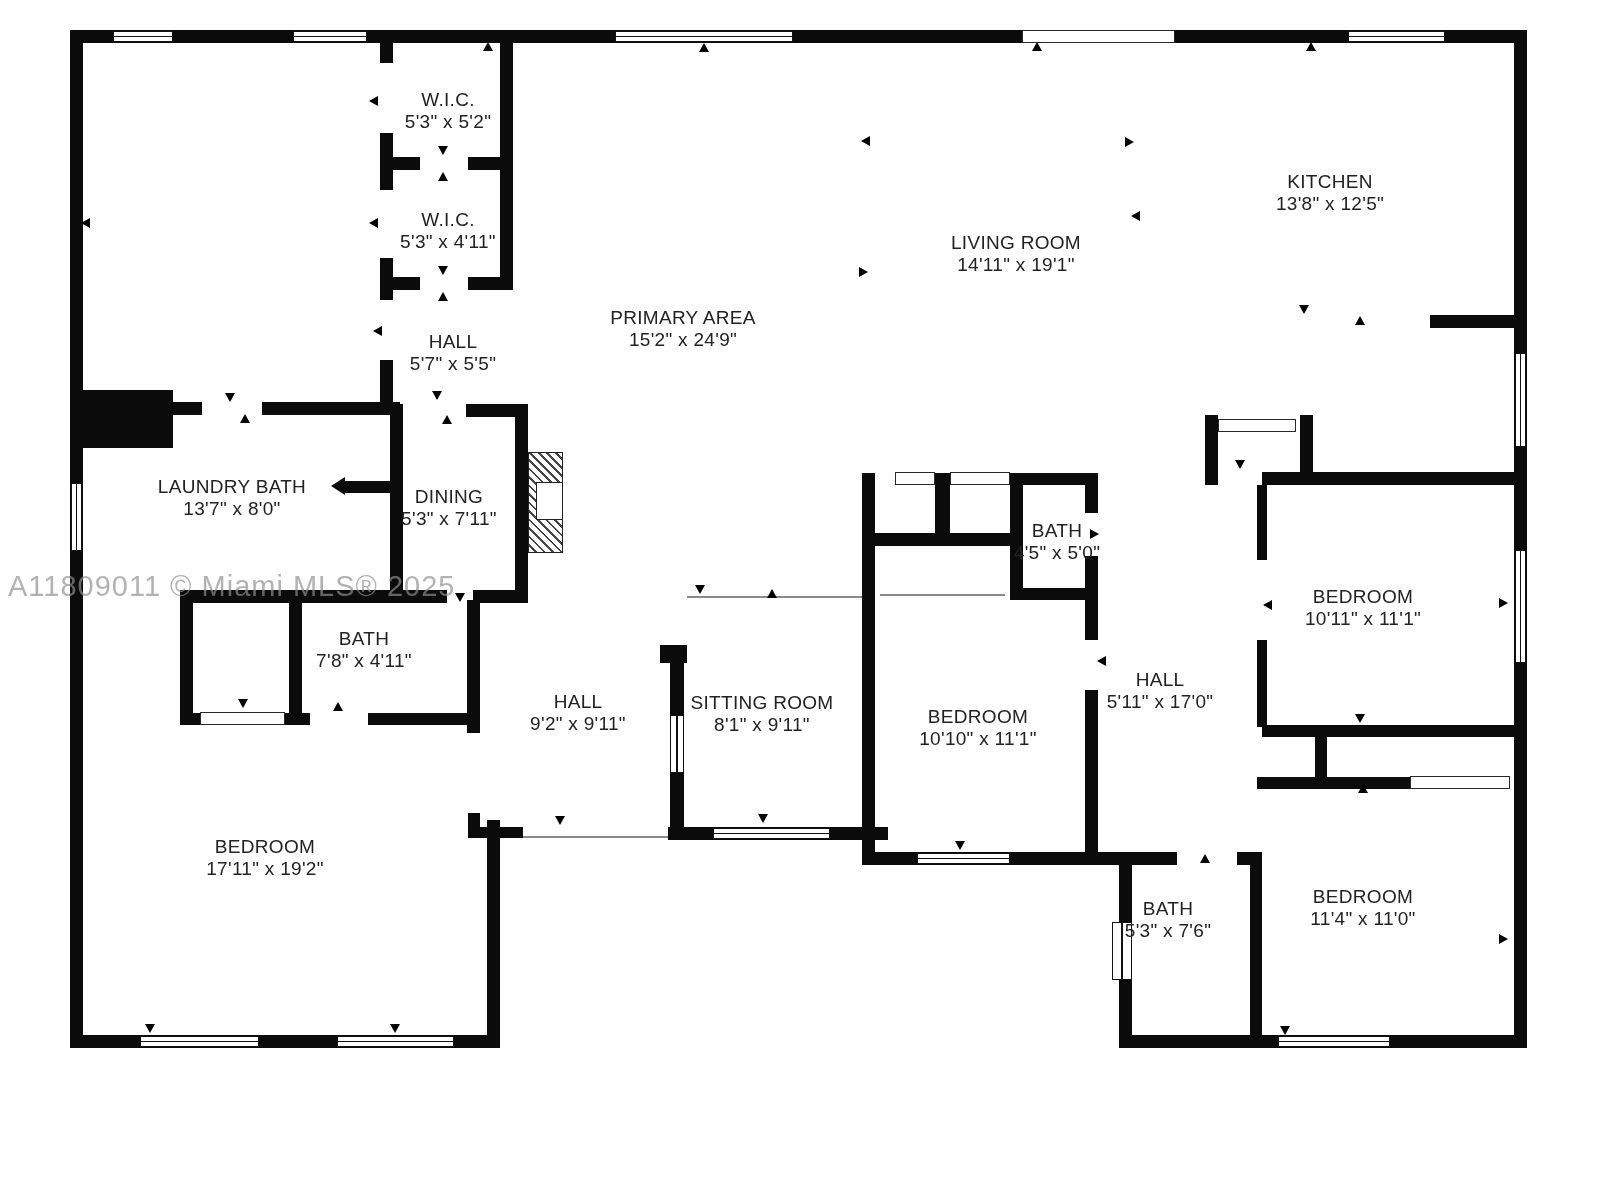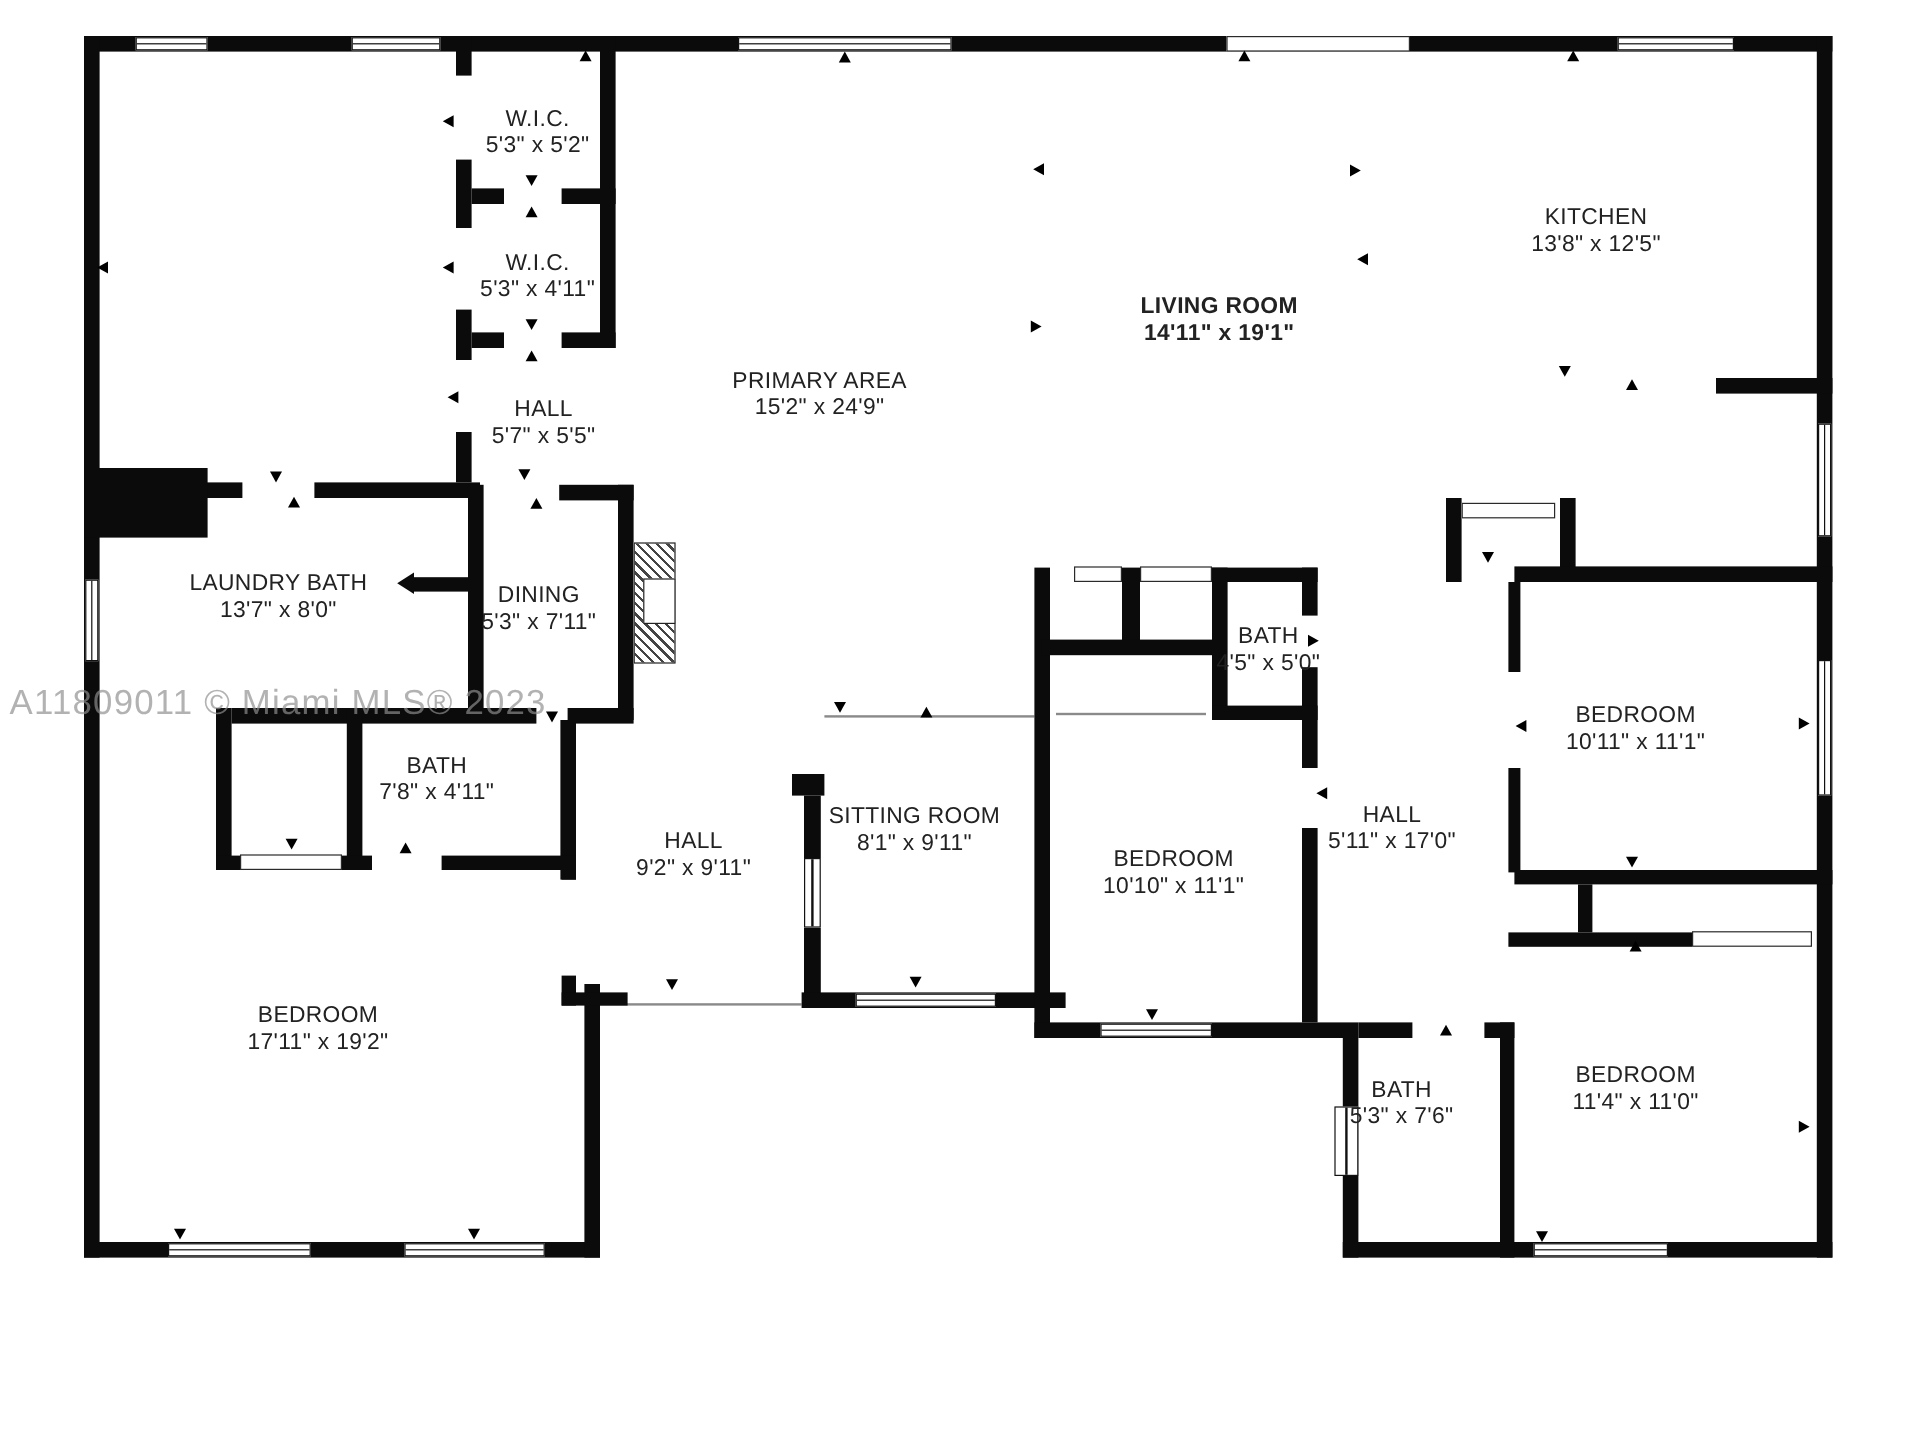--- a/index.html
+++ b/index.html
@@ -203,21 +203,21 @@
         <div>5'3" x 4'11"</div>
       </div>
       <div class="room-label" style="left: 453px; top: 353px;">
         <div>HALL</div>
         <div>5'7" x 5'5"</div>
       </div>
       <div class="room-label" style="left: 1330px; top: 193px;">
         <div>KITCHEN</div>
         <div>13'8" x 12'5"</div>
       </div>
-      <div class="room-label" style="left: 1016px; top: 267px; font-weight: bold;">
+      <div class="room-label" style="left: 1016px; top: 254px;">
         <div>LIVING ROOM</div>
         <div>14'11" x 19'1"</div>
       </div>
       <div class="room-label" style="left: 683px; top: 329px;">
         <div>PRIMARY AREA</div>
         <div>15'2" x 24'9"</div>
       </div>
       <div class="room-label" style="left: 232px; top: 498px;">
         <div>LAUNDRY BATH</div>
         <div>13'7" x 8'0"</div>
@@ -243,31 +243,31 @@
         <div>5'11" x 17'0"</div>
       </div>
       <div class="room-label" style="left: 978px; top: 728px;">
         <div>BEDROOM</div>
         <div>10'10" x 11'1"</div>
       </div>
       <div class="room-label" style="left: 578px; top: 713px;">
         <div>HALL</div>
         <div>9'2" x 9'11"</div>
       </div>
-      <div class="room-label" style="left: 762px; top: 692px;">
+      <div class="room-label" style="left: 762px; top: 714px;">
         <div>SITTING ROOM</div>
         <div>8'1" x 9'11"</div>
       </div>
       <div class="room-label" style="left: 265px; top: 858px;">
         <div>BEDROOM</div>
         <div>17'11" x 19'2"</div>
       </div>
       <div class="room-label" style="left: 1168px; top: 920px;">
         <div>BATH</div>
         <div>5'3" x 7'6"</div>
       </div>
       <div class="room-label" style="left: 1363px; top: 908px;">
         <div>BEDROOM</div>
         <div>11'4" x 11'0"</div>
       </div>
     </div>
-  <div class="watermark">A11809011 © Miami MLS® 2023</div>
+  <div class="watermark">A11809011 © Miami MLS® 2025</div>
 </div>
 
 </body></html>

